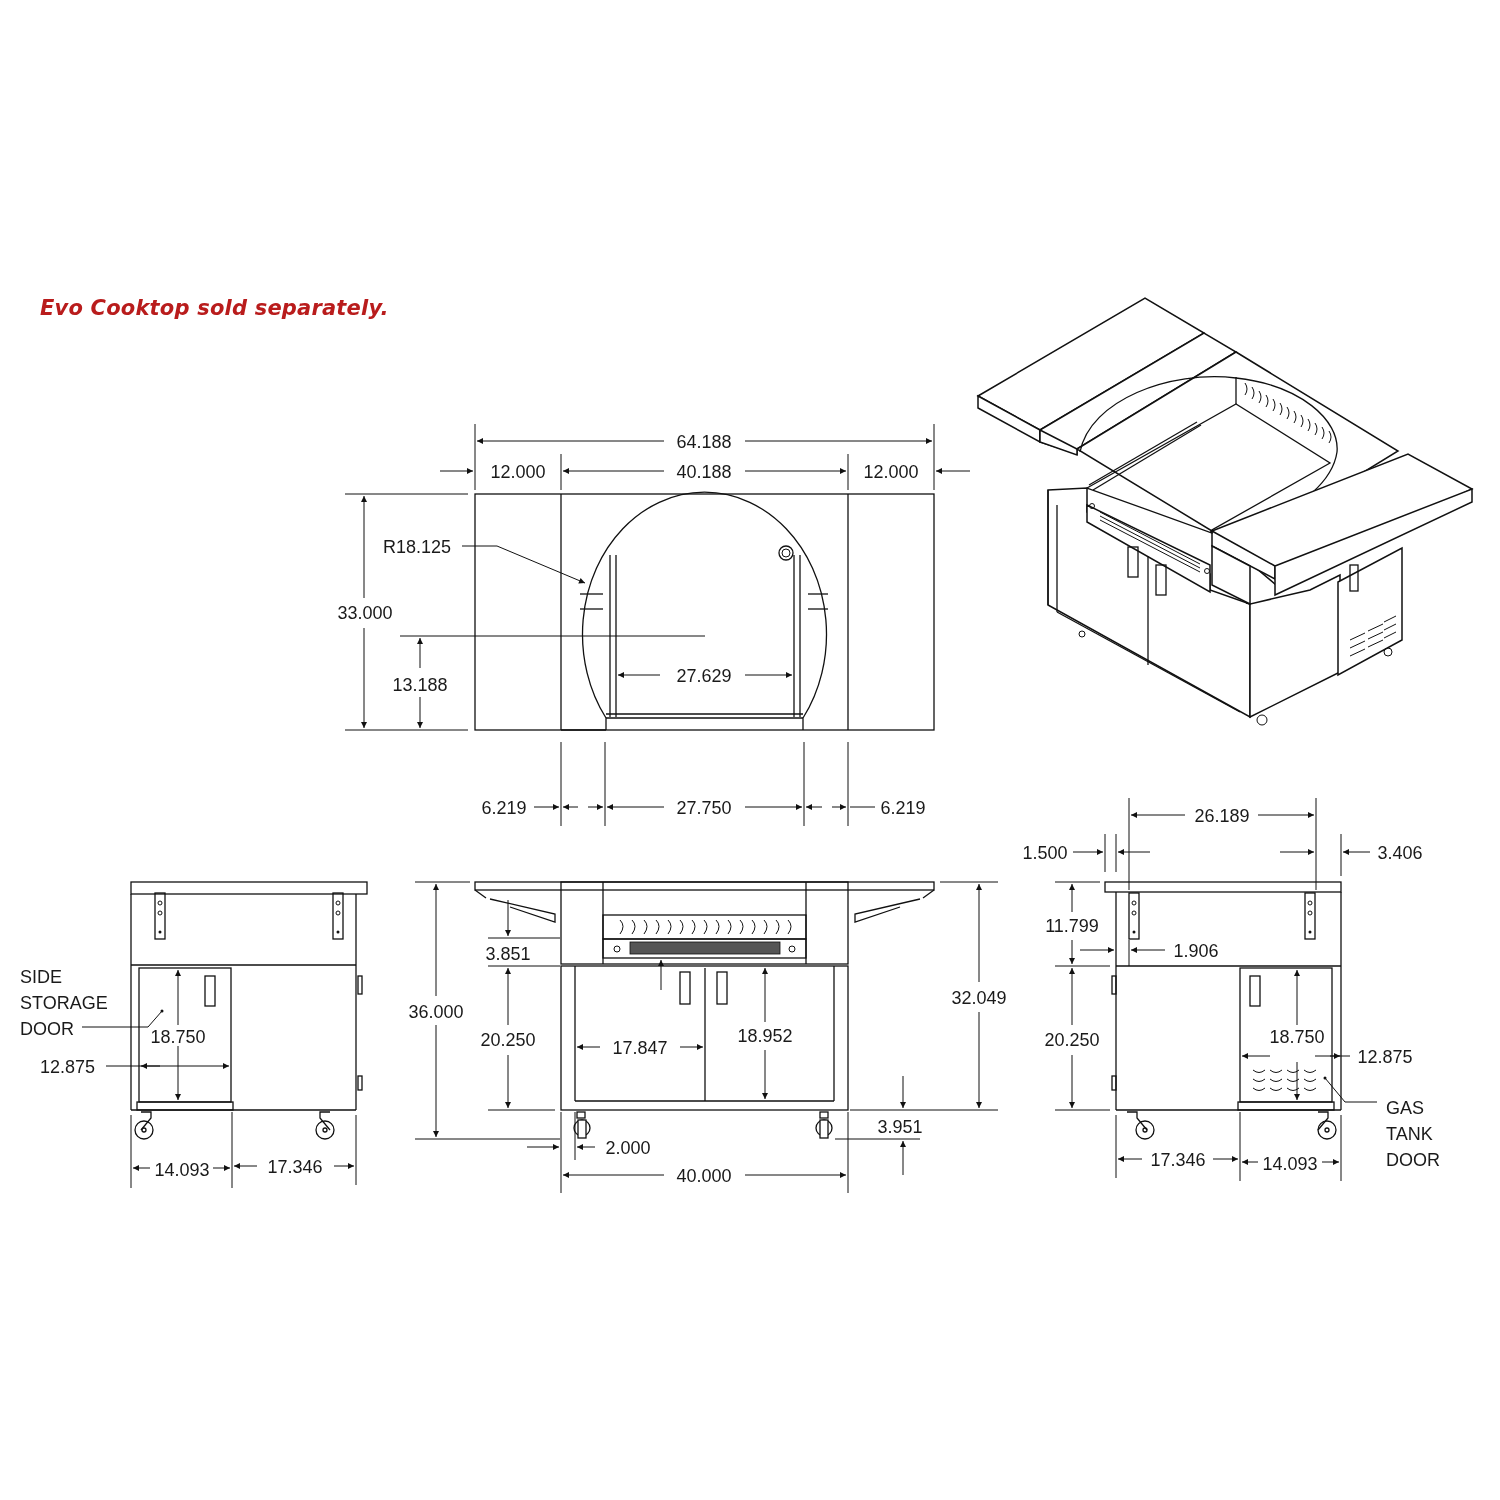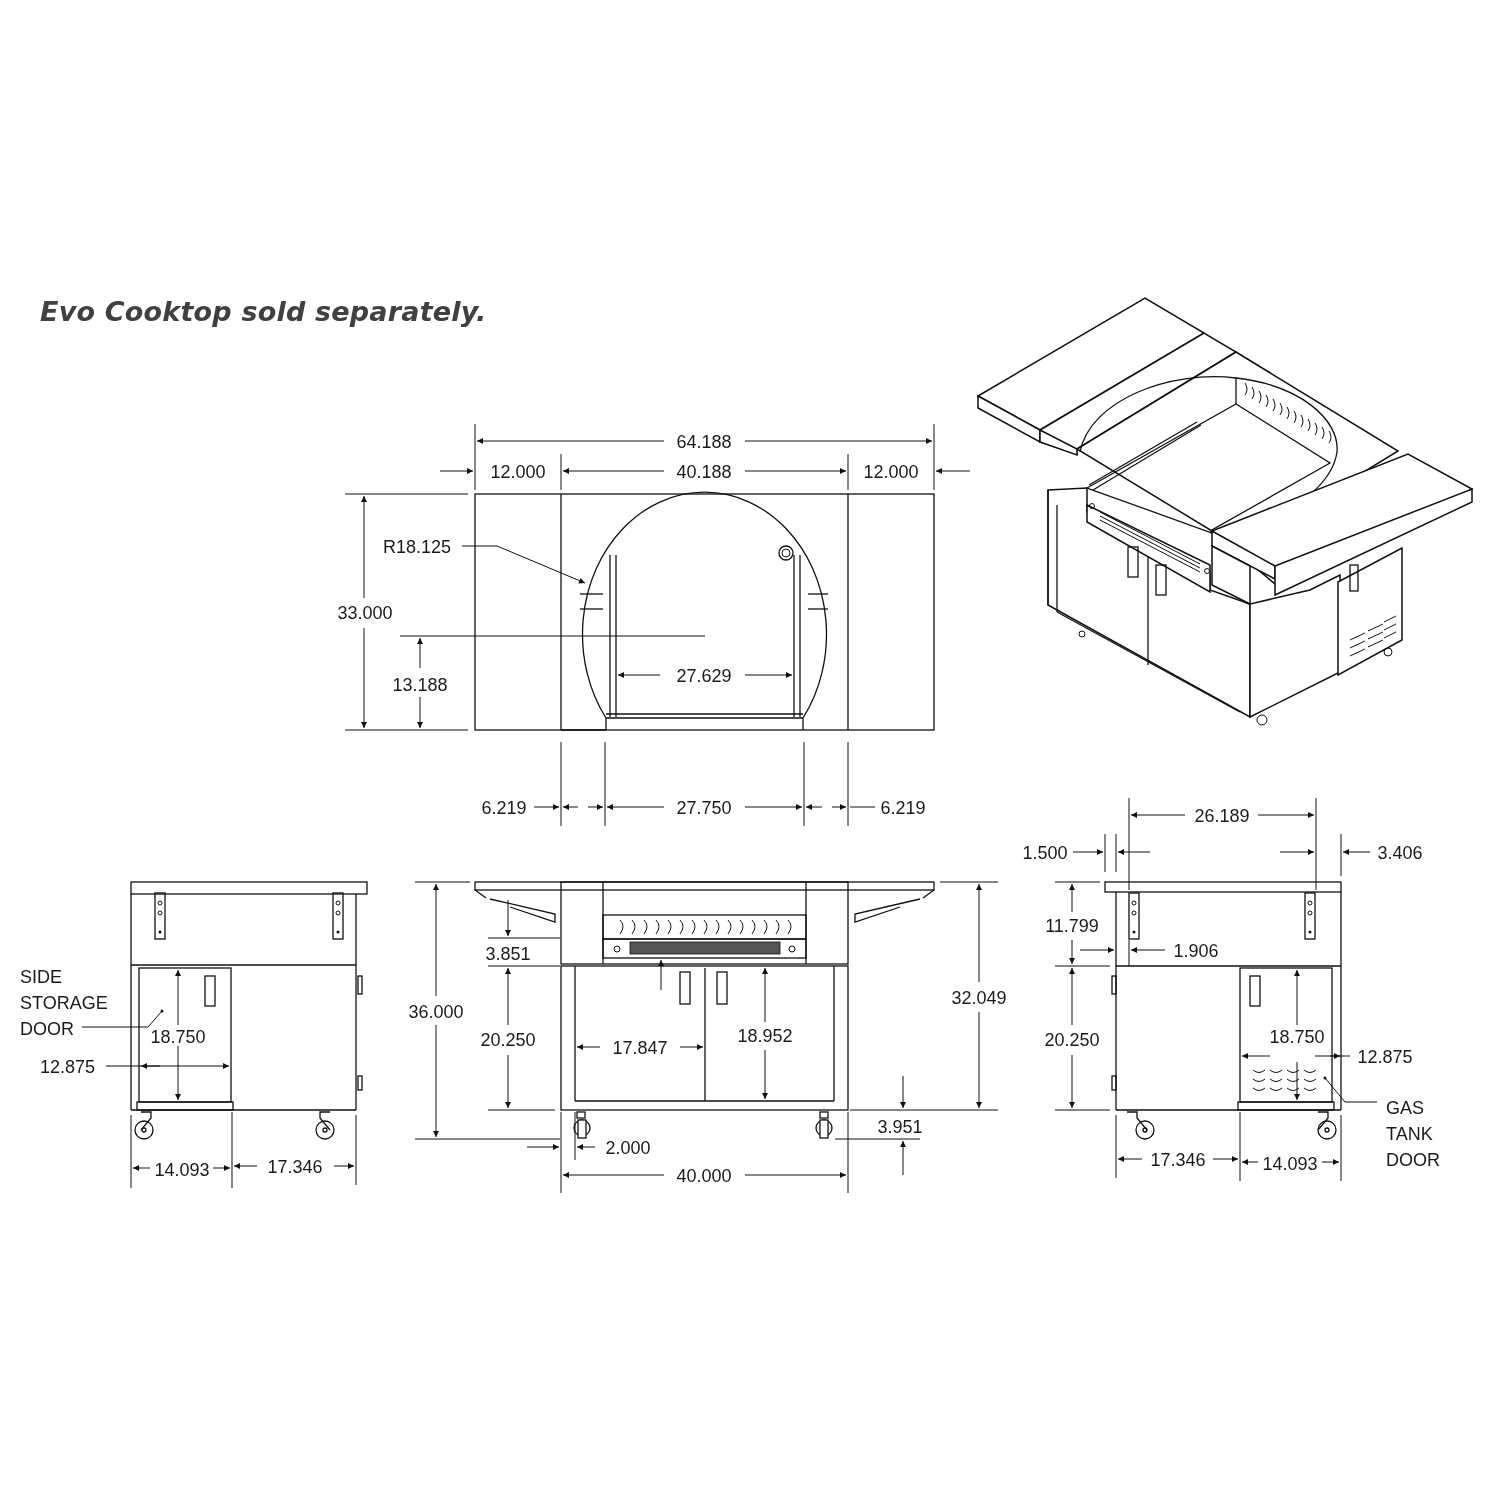--- a/index.html
+++ b/index.html
@@ -1,17 +1,17 @@
 <!DOCTYPE html>
 <html><head>
 <meta charset="utf-8">
 <style>
   html,body{margin:0;padding:0;background:#ffffff;}
   body{width:1500px;height:1500px;position:relative;overflow:hidden;font-family:"DejaVu Sans","Liberation Sans",sans-serif;}
-  .note{position:absolute;left:40px;top:296px;font-family:"DejaVu Sans",sans-serif;font-weight:bold;font-style:italic;font-size:27px;color:#404040;letter-spacing:0.2px;}
+  .note{position:absolute;left:40px;top:296px;font-family:"DejaVu Sans",sans-serif;font-weight:bold;font-style:italic;font-size:21px;color:#b91c1c;letter-spacing:0.2px;}
   svg{position:absolute;left:0;top:0;}
   .ln{stroke:#111;stroke-width:1.3;fill:none;}
   .thin{stroke:#111;stroke-width:1;fill:none;}
   .fillw{fill:#fff;stroke:#111;stroke-width:1.5;}
   .dim{font-family:"Liberation Sans","DejaVu Sans",sans-serif;font-size:18px;fill:#1a1a1a;}
   .lbl{font-family:"Liberation Sans","DejaVu Sans",sans-serif;font-size:18px;fill:#1a1a1a;}
   .arr{fill:#111;}
 </style>
 </head>
 <body>

